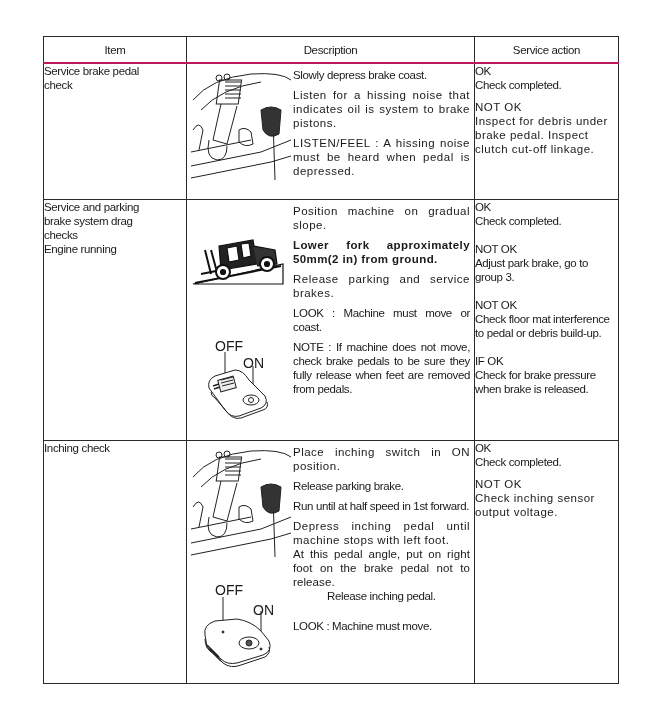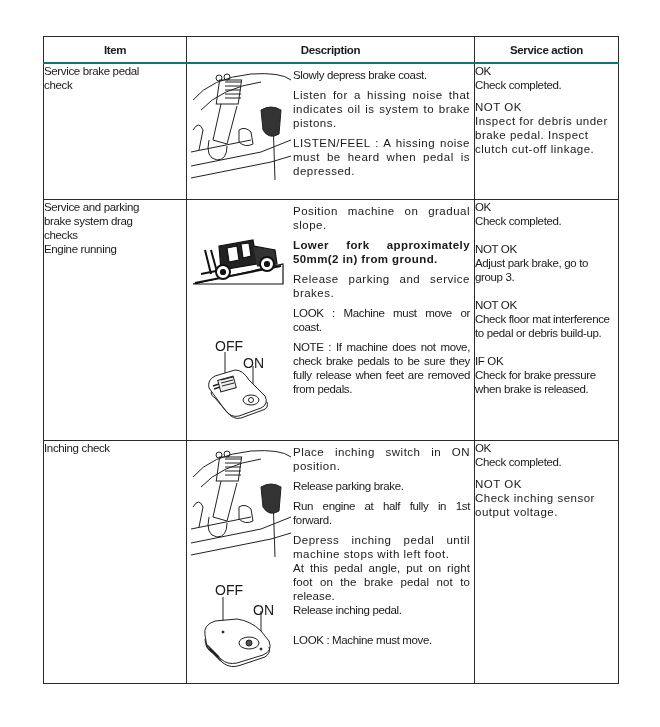--- a/index.html
+++ b/index.html
@@ -4,22 +4,22 @@
 <style>
   html, body { margin:0; padding:0; background:#ffffff; }
   body { width:660px; height:727px; position:relative; font-family:"Liberation Sans", sans-serif; color:#1a1a1a; }
   table.svc {
     position:absolute; left:43px; top:36px;
     width:575px; border-collapse:collapse; table-layout:fixed;
     font-size:11.5px; line-height:14px; letter-spacing:-0.35px;
   }
   table.svc th, table.svc td { border:1px solid #2a2a2a; vertical-align:top; padding:0; }
   table.svc thead th {
-    height:25px; font-weight:bold; text-align:center; vertical-align:middle;
-    border-bottom:2px solid #0f766e; font-size:11.5px;
+    height:25px; font-weight:normal; text-align:center; vertical-align:middle;
+    border-bottom:2px solid #be185d; font-size:11.5px;
   }
   col.c1 { width:143px; } col.c2 { width:288px; } col.c3 { width:144px; }
   .item { padding:5px 6px; }
   .desc { position:relative; }
   .desc-inner { display:flex; }
   .pics { width:104px; flex:none; position:relative; }
   .texts { flex:1; padding:4px 4px 4px 2px; text-align:justify; }
   .texts p { margin:0 0 6px 0; }
   .texts p.tight { margin-bottom:0; }
   .sa { padding:4px 4px; }
@@ -175,24 +175,24 @@
                 <ellipse cx="48" cy="46" rx="10" ry="6" fill="#fff"></ellipse>
                 <circle cx="48" cy="46" r="3" fill="#555"></circle>
                 <circle cx="22" cy="35" r="1" fill="#222"></circle>
                 <circle cx="60" cy="52" r="1" fill="#222"></circle>
               </g>
             </svg>
           </div>
           <div class="texts">
             <p class="wide">Place inching switch in ON position.</p>
             <p>Release parking brake.</p>
-            <p>Run engine at half fully in 1st forward.</p>
+            <p>Run until at half speed in 1st forward.</p>
             <p class="tight wide">Depress inching pedal until machine stops with left foot.</p>
             <p class="tight" style="letter-spacing:0.1px;">At this pedal angle, put on right foot on the brake pedal not to release.</p>
-            <p style="margin-bottom:16px;">Release inching pedal.</p>
+            <p style="margin-bottom:16px;margin-left:34px;">Release inching pedal.</p>
             <p>LOOK : Machine must move.</p>
           </div>
         </div>
       </td>
       <td class="sa">
         <p><span class="lbl">OK</span><span>Check completed.</span></p>
         <p class="wide"><span class="lbl">NOT OK</span><span>Check inching sensor output voltage.</span></p>
       </td>
     </tr>
   </tbody>

